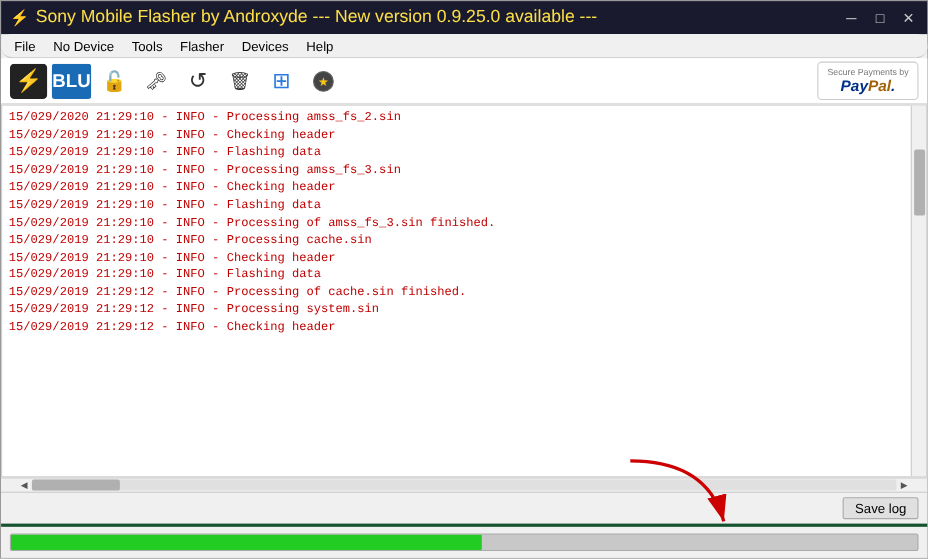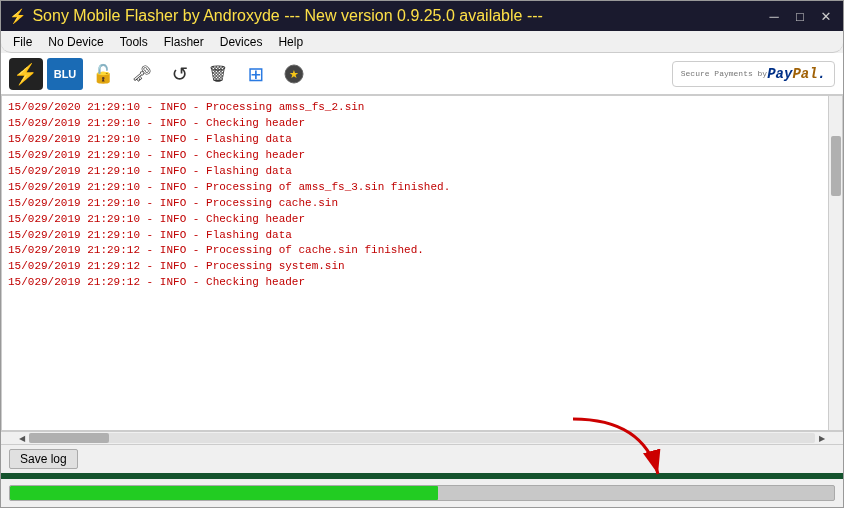--- a/index.html
+++ b/index.html
@@ -90,34 +90,33 @@
       display: flex;
       align-items: center;
       justify-content: center;
       cursor: pointer;
       border-radius: 3px;
       font-size: 18px;
       color: #333;
       border: 1px solid transparent;
     }
     .toolbar-btn.lightning { background: #222; color: #f5c518; font-size: 20px; border-radius: 4px; }
-    .toolbar-btn.blu { background: #1a6bb5; color: #fff; font-size: 11px; font-weight: bold; border-radius: 3px; width: 36px; }
+    .toolbar-btn.blu { background: #1a6bb5; color: #fff; font-size: 17px; font-weight: bold; border-radius: 3px; width: 36px; }
 
     
     .paypal-badge {
       border: 1px solid #ccc;
       border-radius: 4px;
       padding: 4px 8px;
       font-size: 9px;
       color: #555;
       display: flex;
-      flex-direction: row;
+      flex-direction: column;
       align-items: center;
       background: #fff;
-      font-family: Liberation Mono, monospace;
     }
     .paypal-badge-top { font-size: 8px; color: #777; }
     .paypal-badge-brand { font-size: 14px; font-weight: bold; color: #003087; font-style: italic; }
     .paypal-badge-brand span { color: #a16207; }
 
     
     .log-area-wrapper {
       background: #fff;
       border: 1px solid #ccc;
       margin: 0;
@@ -185,25 +184,25 @@
       font-size: 8px;
       color: #555;
       cursor: pointer;
       width: 14px;
       text-align: center;
     }
 
     
     .save-log-row {
       display: flex;
-      justify-content: flex-start;
+      justify-content: flex-end;
       align-items: center;
       padding: 4px 8px;
       background: #f0f0f0;
-      border-bottom: 6px solid #14532d;
+      border-bottom: 3px solid #14532d;
     }
     .save-log-btn {
       padding: 2px 10px;
       background: #e0e0e0;
       border: 1px solid #aaa;
       border-radius: 2px;
       cursor: pointer;
       font-size: 12px;
       color: #000;
     }
@@ -292,20 +291,21 @@
   </div>
 
   <div class="main-content" style="flex:1;display:flex;flex-direction:column;">
 
     <div class="log-area-wrapper" style="flex:1;">
       <div class="log-area" id="log-area">
 
       <div class="log-line info">15/029/2020 21:29:10 - INFO - Processing amss_fs_2.sin</div>
           <div class="log-line info">15/029/2019 21:29:10 - INFO -    Checking header</div>
           <div class="log-line info">15/029/2019 21:29:10 - INFO -    Flashing data</div>
+          <div class="log-line info">15/029/2019 21:29:10 - INFO - Processing amss_fs_3.sin</div>
           <div class="log-line info">15/029/2019 21:29:10 - INFO -    Checking header</div>
           <div class="log-line info">15/029/2019 21:29:10 - INFO -    Flashing data</div>
           <div class="log-line info">15/029/2019 21:29:10 - INFO - Processing of amss_fs_3.sin finished.</div>
           <div class="log-line info">15/029/2019 21:29:10 - INFO - Processing cache.sin</div>
           <div class="log-line info">15/029/2019 21:29:10 - INFO -    Checking header</div>
           <div class="log-line info">15/029/2019 21:29:10 - INFO -    Flashing data</div>
           <div class="log-line info">15/029/2019 21:29:12 - INFO - Processing of cache.sin finished.</div>
           <div class="log-line info">15/029/2019 21:29:12 - INFO - Processing system.sin</div>
           <div class="log-line info">15/029/2019 21:29:12 - INFO -    Checking header</div>
         </div>

